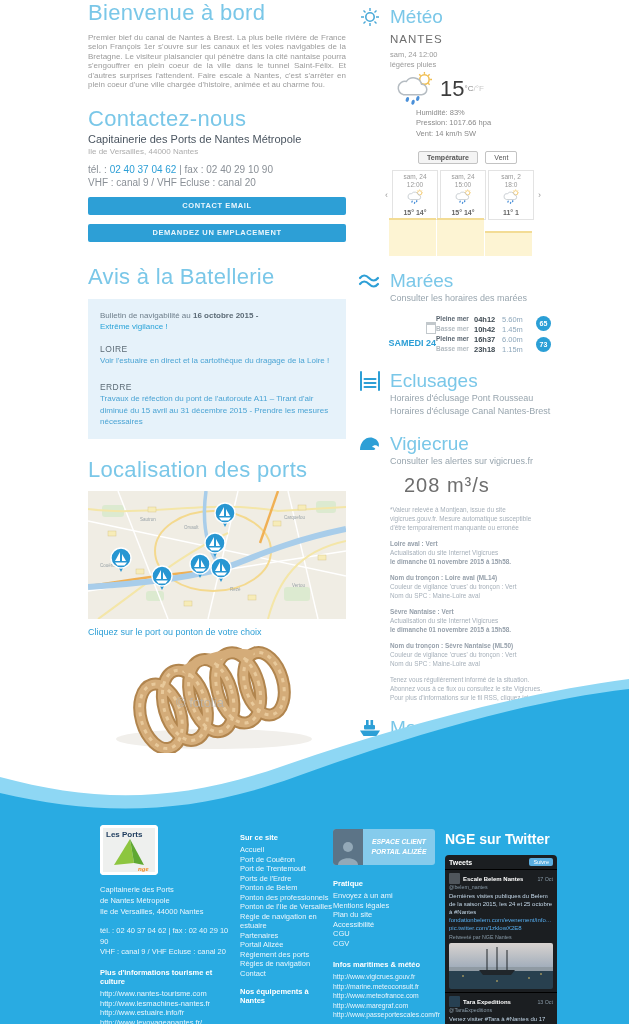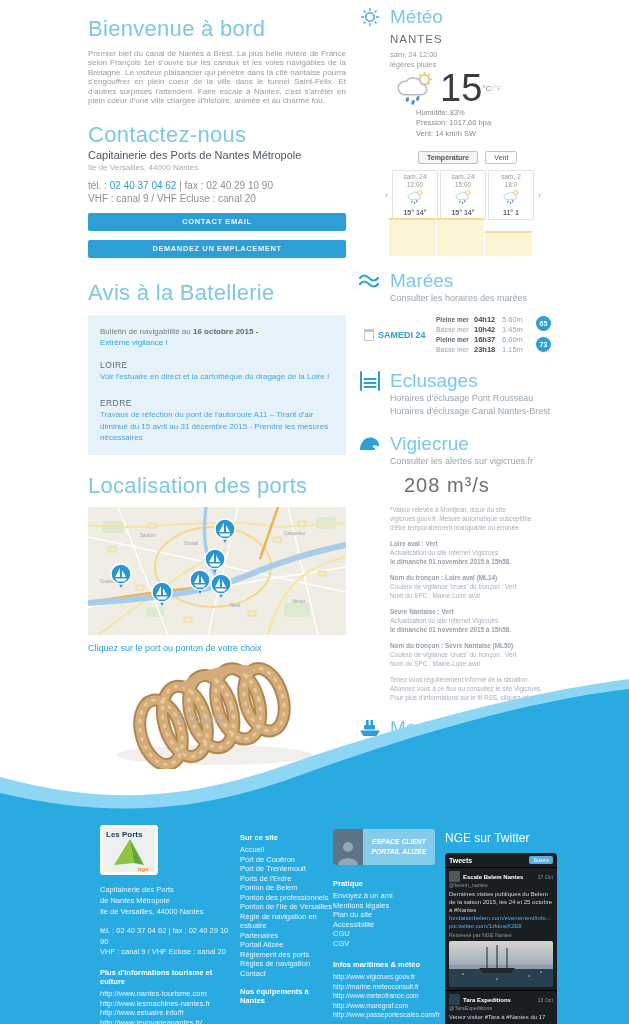--- a/index.html
+++ b/index.html
@@ -1,19 +1,19 @@
 <!DOCTYPE html>
 <html><head>
 <meta charset="utf-8">
 <style>
   html,body{margin:0;padding:0;background:#fff;}
   .page{position:relative;width:629px;height:1024px;background:#fff;overflow:hidden;
         font-family:"Liberation Sans",sans-serif;}
   
-  .h1{font-size:22px;font-weight:300;color:#7ac7e8;letter-spacing:.3px;margin-top:16px;}
+  .h1{font-size:22px;font-weight:300;color:#7ac7e8;letter-spacing:.3px;}
   .sec-head{display:flex;align-items:center;gap:8px;}
   .sec-head .h2{font-size:19px;font-weight:300;color:#7ac7e8;}
   .sec-icon{width:24px;height:22px;flex:0 0 24px;}
   
   .left-col{position:absolute;left:88px;top:0;width:258px;}
   .intro{margin-top:7px;font-size:8px;line-height:1.18;color:#9b9b9b;text-align:justify;}
   .c-title{margin-top:16px;}
   .c-name{margin-top:1px;font-size:11px;color:#4a5560;}
   .c-addr{margin-top:2px;font-size:8px;color:#adadad;}
   .c-tel{margin-top:8px;font-size:10px;color:#8a9097;}
@@ -30,42 +30,42 @@
   .avis-box .txt{color:#4ba4d4;}
   .loc-title{margin-top:18px;}
   .map-wrap{margin-top:8px;}
   .map-caption{margin-top:4px;font-size:9px;color:#2d9fd6;}
   .rope{margin-top:6px;margin-left:8px;}
   
   .right-col{position:absolute;left:358px;top:6px;width:210px;}
   .city{margin-left:32px;margin-top:5px;font-size:11.5px;color:#6e6e6e;letter-spacing:1px;}
   .wdt{margin-left:32px;margin-top:5px;font-size:7.5px;color:#9a9a9a;line-height:1.3;}
   .temp-row{margin-left:34px;margin-top:2px;display:flex;align-items:center;height:34px;}
-  .temp-num{font-size:38px;color:#3c3c3c;margin-left:4px;}
+  .temp-num{font-size:22px;color:#3c3c3c;margin-left:4px;}
   .temp-sup{font-size:8px;color:#8a8a8a;vertical-align:14px;}
   .temp-sup .lite{color:#c9c9c9;}
   .wstats{margin-left:58px;margin-top:2px;font-size:7.5px;color:#8a8a8a;line-height:1.45;}
   .tabs{margin-left:60px;margin-top:6px;}
   .tab{display:inline-block;border:1px solid #c3c3c3;background:#fff;border-radius:2px;
        font-size:7px;color:#555;padding:2px 8px;margin-right:3px;cursor:pointer;}
   .tab.active{font-weight:bold;background:#f4f4f4;}
   .fc-row{margin-left:24px;margin-top:6px;display:flex;align-items:center;}
   .fc-arrow{font-size:9px;color:#999;padding:10px 3px;cursor:pointer;}
   .fc-card{width:44px;border:1px solid #e3e3e3;background:#fff;margin:0 1px;padding:2px 0;
            text-align:center;font-size:6.5px;color:#999;line-height:1.25;}
   .fc-temp{font-size:7px;color:#666;font-weight:bold;margin-top:1px;}
   .bars{margin-left:31px;display:flex;align-items:flex-end;height:36px;}
   .bar{background:#fdf4d3;border-top:2px solid #f3dc95;width:47px;margin-right:1px;}
   .sec{margin-top:14px;}
   .r-link{margin-left:32px;font-size:9px;color:#98a5ae;line-height:1.5;cursor:pointer;}
   .tide-block{margin-top:8px;margin-left:6px;display:flex;align-items:center;}
-  .tide-day{width:72px;font-size:9px;font-weight:bold;color:#2d9fd6;display:flex;align-items:center;gap:4px;}
+  .tide-day{width:72px;font-size:9px;font-weight:bold;color:#2d9fd6;display:flex;align-items:flex-end;gap:4px;flex-direction:column;}
   .cal{width:8px;height:8px;border:1px solid #c2c8cc;border-top:3px solid #c2c8cc;display:inline-block;}
   .tide-table{width:96px;}
-  .tide-tr{display:flex;height:10px;align-items:center;font-size:7.5px;}
+  .tide-tr{display:flex;height:10px;font-size:7.5px;}
   .tt-type{width:38px;font-size:6.5px;font-weight:bold;color:#5a6570;}
   .tide-tr.low .tt-type{color:#b2bac0;}
   .tt-time{width:28px;font-weight:bold;color:#3f4a52;}
   .tt-h{color:#8fa8bc;}
   .coefs{width:24px;position:relative;height:42px;}
   .coef{position:absolute;left:4px;width:15px;height:15px;border-radius:50%;background:#2b9fd6;
         color:#fff;font-size:7px;font-weight:bold;display:flex;align-items:center;justify-content:center;}
   .flow{margin-left:46px;margin-top:6px;font-size:20px;color:#6e6e6e;letter-spacing:1px;}
   .vfine{margin-left:32px;margin-top:9px;width:152px;font-size:6.4px;color:#a6b0ba;line-height:1.4;}
   .vfine .vb{font-weight:bold;color:#96a0ab;}
@@ -79,21 +79,21 @@
   .f-item-sm{font-size:6.8px;line-height:9.5px;cursor:pointer;color:#eaf6fd;}
   .f-text{font-size:7.5px;line-height:1.45;}
   .logo-box{width:58px;height:50px;background:#fff;border-radius:4px;position:relative;overflow:hidden;}
   .brand{margin-top:14px;font-size:17px;font-weight:300;color:#dff2fb;line-height:1.3;}
   .badge-client{width:102px;height:36px;background:#85cbec;border-radius:3px;display:flex;
                 align-items:center;overflow:hidden;cursor:pointer;}
   .badge-img{width:30px;height:36px;background:#5c7487;display:flex;align-items:flex-end;justify-content:center;}
   .badge-txt{flex:1;text-align:center;font-size:6.8px;font-weight:bold;color:#fff;font-style:italic;line-height:1.5;}
   .mt14{margin-top:14px;}.mt10{margin-top:10px;}.mt8{margin-top:8px;}
   
-  .tw-header{font-size:12px;font-weight:normal;color:#fff;}
+  .tw-header{font-size:14px;font-weight:bold;color:#fff;}
   .tw-widget{margin-top:8px;width:112px;background:#1b1e21;border-radius:4px;overflow:hidden;
              font-size:6px;color:#c3d7e8;}
   .tw-top{display:flex;align-items:center;justify-content:space-between;padding:3px 4px;
           border-bottom:1px solid #000;}
   .tw-top .t{font-weight:bold;font-size:7px;color:#fff;}
   .tw-follow{background:#5aaee0;color:#fff;border-radius:2px;font-size:5.5px;padding:1px 4px;cursor:pointer;}
   .tweet{padding:3px 4px;}
   .tw-head{display:flex;align-items:center;gap:3px;}
   .tw-av{width:11px;height:11px;background:#50565c;border-radius:1px;flex:0 0 11px;}
   .tw-name{font-weight:bold;color:#fff;font-size:6px;white-space:nowrap;overflow:hidden;}

